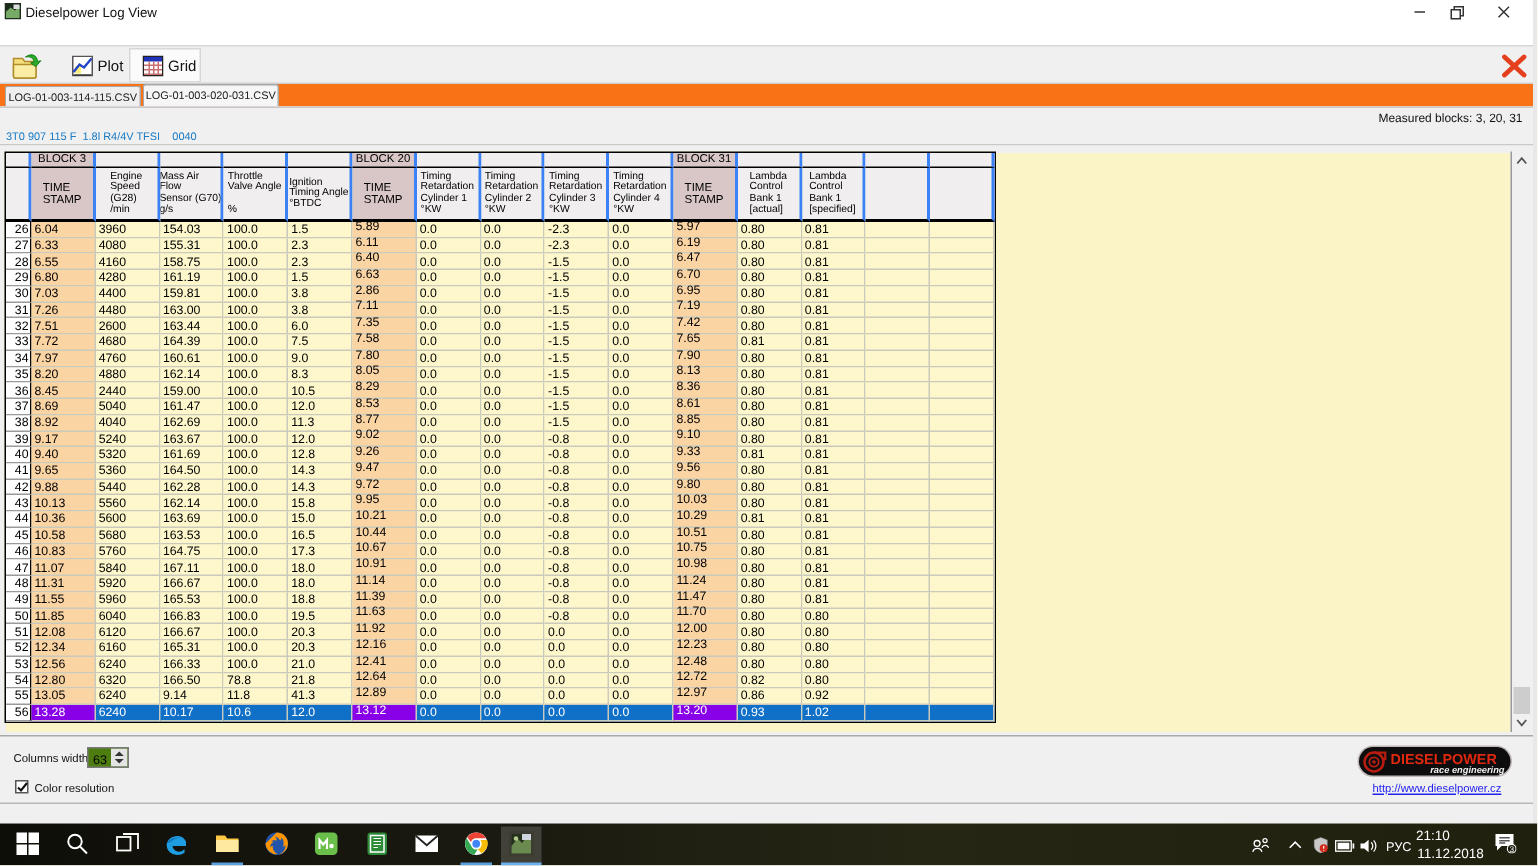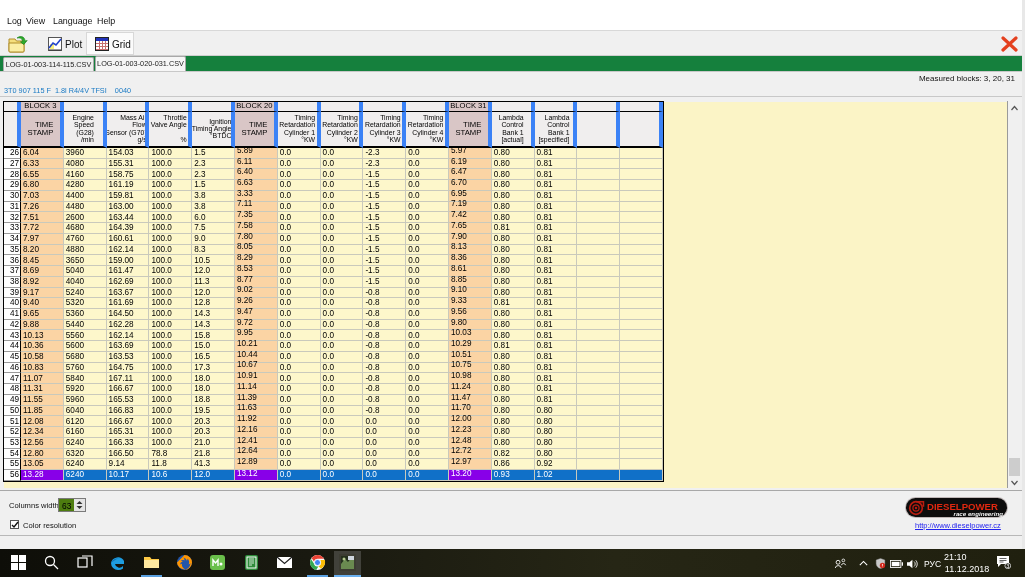--- a/index.html
+++ b/index.html
@@ -9,36 +9,36 @@
 #title{left:0;top:0;width:1025px;height:15px;background:#fff}
 #title .txt{position:absolute;left:17px;top:3px;font-size:8.9px;color:#111}
 
 #menu{left:0;top:15px;width:1025px;height:15px;background:#fff;font-size:8.9px;color:#111}
 #menu span{position:absolute;top:1px}
 
 #tbar{left:0;top:30px;width:1022px;height:26px;background:#f0f0f0;border-top:1px solid #d8d8d8;border-bottom:1px solid #cfcfcf}
 #gridbtn{position:absolute;left:86px;top:1px;width:48px;height:23px;background:#fbfbfb;border:1px solid #d8d8d8}
 .tbtxt{position:absolute;top:8px;font-size:10px;color:#111}
 
-#tabrow{left:0;top:56px;width:1022px;height:15px;background:#15803d}
+#tabrow{left:0;top:56px;width:1022px;height:15px;background:#f97316}
 .tab{position:absolute;top:1px;height:14px;background:#efefef;border:1px solid #a8a8a8;border-bottom:none;font-size:7.3px;color:#222;text-align:center;line-height:13px;border-radius:2px 2px 0 0;white-space:nowrap}
 
 #info{left:0;top:71px;width:1022px;height:26px;background:#f0f0f0;border:1px solid #c8c8c8;border-left:none;border-right:none}
 #info .b{position:absolute;left:4px;font-size:7.3px;color:#1a7ac4;white-space:pre}
 #info .m{position:absolute;right:7px;top:2px;font-size:8.0px;color:#111}
 
 #client{left:0;top:97px;width:1022px;height:393px;background:#f0f0f0}
 #yel{position:absolute;left:4px;top:5px;width:1003px;height:386px;background:#fbf4c6}
 
 #tbl{position:absolute;left:3px;top:4px;border:1px solid #000;display:grid;
  grid-template-columns:17px repeat(15,42.8px);
  grid-template-rows:9.5px 36.5px repeat(31,10.742px);
  background:#fdf7cb}
 #tbl div{overflow:hidden}
-.hp,.hg,.bp,.bg{border-right:4px solid #3b82f6;border-bottom:1px solid #000;display:flex;align-items:center;justify-content:center;text-align:right;line-height:1.06;white-space:nowrap}
+.hp,.hg,.bp,.bg{border-right:2px solid #3b82f6;border-bottom:1px solid #000;display:flex;align-items:center;justify-content:center;text-align:left;line-height:1.06;white-space:nowrap}
 .hp{background:#d9c6c6}
 .hg{background:#f0eeee}
 .bp{background:#d9c6c6;font-size:7.6px}
 .bg{background:#f0eeee}
 .h2{border-bottom:2px solid #000}
 .rn{background:#fff;border-right:1px solid #000;border-bottom:1px solid #9a9a9a;font-size:8.2px;text-align:right;padding-right:1px;padding-top:1.2px;color:#000;line-height:8.2px}
 .tc{background:#fbd4a4}
 .yc{background:#fdf7cb}
 .tc,.yc{border-right:1px solid #c9c9bc;border-bottom:1px solid #c9c9bc;font-size:8.2px;text-align:left;padding-left:2px;padding-top:1.2px;color:#000;white-space:nowrap;line-height:8.2px;overflow:visible !important}
 .up{position:relative;top:-2.4px;display:inline-block}
@@ -58,27 +58,36 @@
 #strip{left:0;top:535px;width:1022px;height:14px;background:#f0f0f0;border-top:1px solid #b8b8b8}
 
 #task{left:0;top:549px;width:1025px;height:28px;background:linear-gradient(90deg,#0e0e08 0%,#191910 30%,#262615 60%,#20200f 100%)}
 .tico{position:absolute;top:5px;width:17px;height:17px}
 .tray{position:absolute;color:#fff;font-size:8.8px}
 #rightedge{left:1022px;top:0px;width:3px;height:549px;background:#e8e8e8}
 </style></head>
 <body>
 <div id="scr">
 
-
-<div class="abs" id="menu">
-<span style="left:7px">Log</span>
-      <span style="left:26px">View</span>
-      <span style="left:53px">Language</span>
-      <span style="left:97px">Help</span>
-</div>
+<div class="abs" id="title">
+      <svg class="abs" style="left:3px;top:2px" width="11" height="11" viewBox="0 0 11 11">
+<rect width="11" height="11" fill="#1c2b1c"></rect>
+<rect x="1" y="5" width="9" height="5" fill="#3a5a3a"></rect>
+<path d="M1 6 L4 3 L7 5 L10 2 V10 H1 Z" fill="#77aa66"></path>
+<rect x="6" y="1" width="4" height="3" fill="#ddd"></rect>
+</svg>
+      <span class="txt">Dieselpower Log View</span>
+      <svg class="abs" style="right:0;top:0" width="100" height="15" viewBox="0 0 100 15">
+<path d="M18 8 h7" stroke="#333" stroke-width="1"></path>
+<rect x="44.5" y="4.5" width="6" height="6" fill="none" stroke="#333" stroke-width="1"></rect>
+<rect x="42.5" y="6.5" width="6" height="6" fill="#fff" stroke="#333" stroke-width="1"></rect>
+<path d="M74 4.5 l7 7 M81 4.5 l-7 7" stroke="#333" stroke-width="1"></path>
+</svg>
+    </div>
+
 
 <div class="abs" id="tbar">
 <svg class="abs" style="left:8px;top:4px" width="20" height="19" viewBox="0 0 20 19">
 <path d="M1 4 h6 l1.5 2 H16 v10 a1 1 0 0 1 -1 1 H2 a1 1 0 0 1 -1 -1 z" fill="#f5df7d" stroke="#b08d2a" stroke-width="1"></path>
 <path d="M1 8 h15 v8 a1 1 0 0 1 -1 1 H2 a1 1 0 0 1 -1 -1 z" fill="#fbeea4" stroke="#b08d2a" stroke-width="1"></path>
 <path d="M9 3 c4 -3 8 -1 8 3 l2.2 -0.5 l-3.4 4 l-3.4 -2.6 l2.2 -0.5 c0 -3 -3 -4 -5.6 -3.4 z" fill="#2daa2d" stroke="#0d7a0d" stroke-width="0.6"></path>
 </svg>
       <svg class="abs" style="left:48px;top:6px" width="14" height="14" viewBox="0 0 14 14">
 <rect x="0.5" y="0.5" width="13" height="13" fill="#fff" stroke="#555"></rect>
 <rect x="2" y="7" width="4" height="5" fill="#f8ef7a"></rect>
@@ -213,21 +222,21 @@
 <div class="yc">0.80</div>
 <div class="yc">0.81</div>
 <div class="yc"></div>
         <div class="yc"></div>
 <div class="rn">30</div>
 <div class="tc">7.03</div>
 <div class="yc">4400</div>
 <div class="yc">159.81</div>
 <div class="yc">100.0</div>
 <div class="yc">3.8</div>
-<div class="tc"><span class="up">3.33</span></div>
+<div class="tc"><span class="up">2.86</span></div>
 <div class="yc">0.0</div>
 <div class="yc">0.0</div>
 <div class="yc">-1.5</div>
 <div class="yc">0.0</div>
 <div class="tc"><span class="up">6.95</span></div>
 <div class="yc">0.80</div>
 <div class="yc">0.81</div>
 <div class="yc"></div>
         <div class="yc"></div>
 <div class="rn">31</div>
@@ -305,21 +314,21 @@
 <div class="yc">0.0</div>
 <div class="yc">-1.5</div>
 <div class="yc">0.0</div>
 <div class="tc"><span class="up">8.13</span></div>
 <div class="yc">0.80</div>
 <div class="yc">0.81</div>
 <div class="yc"></div>
         <div class="yc"></div>
 <div class="rn">36</div>
 <div class="tc">8.45</div>
-<div class="yc">3650</div>
+<div class="yc">2440</div>
 <div class="yc">159.00</div>
 <div class="yc">100.0</div>
 <div class="yc">10.5</div>
 <div class="tc"><span class="up">8.29</span></div>
 <div class="yc">0.0</div>
 <div class="yc">0.0</div>
 <div class="yc">-1.5</div>
 <div class="yc">0.0</div>
 <div class="tc"><span class="up">8.36</span></div>
 <div class="yc">0.80</div>

